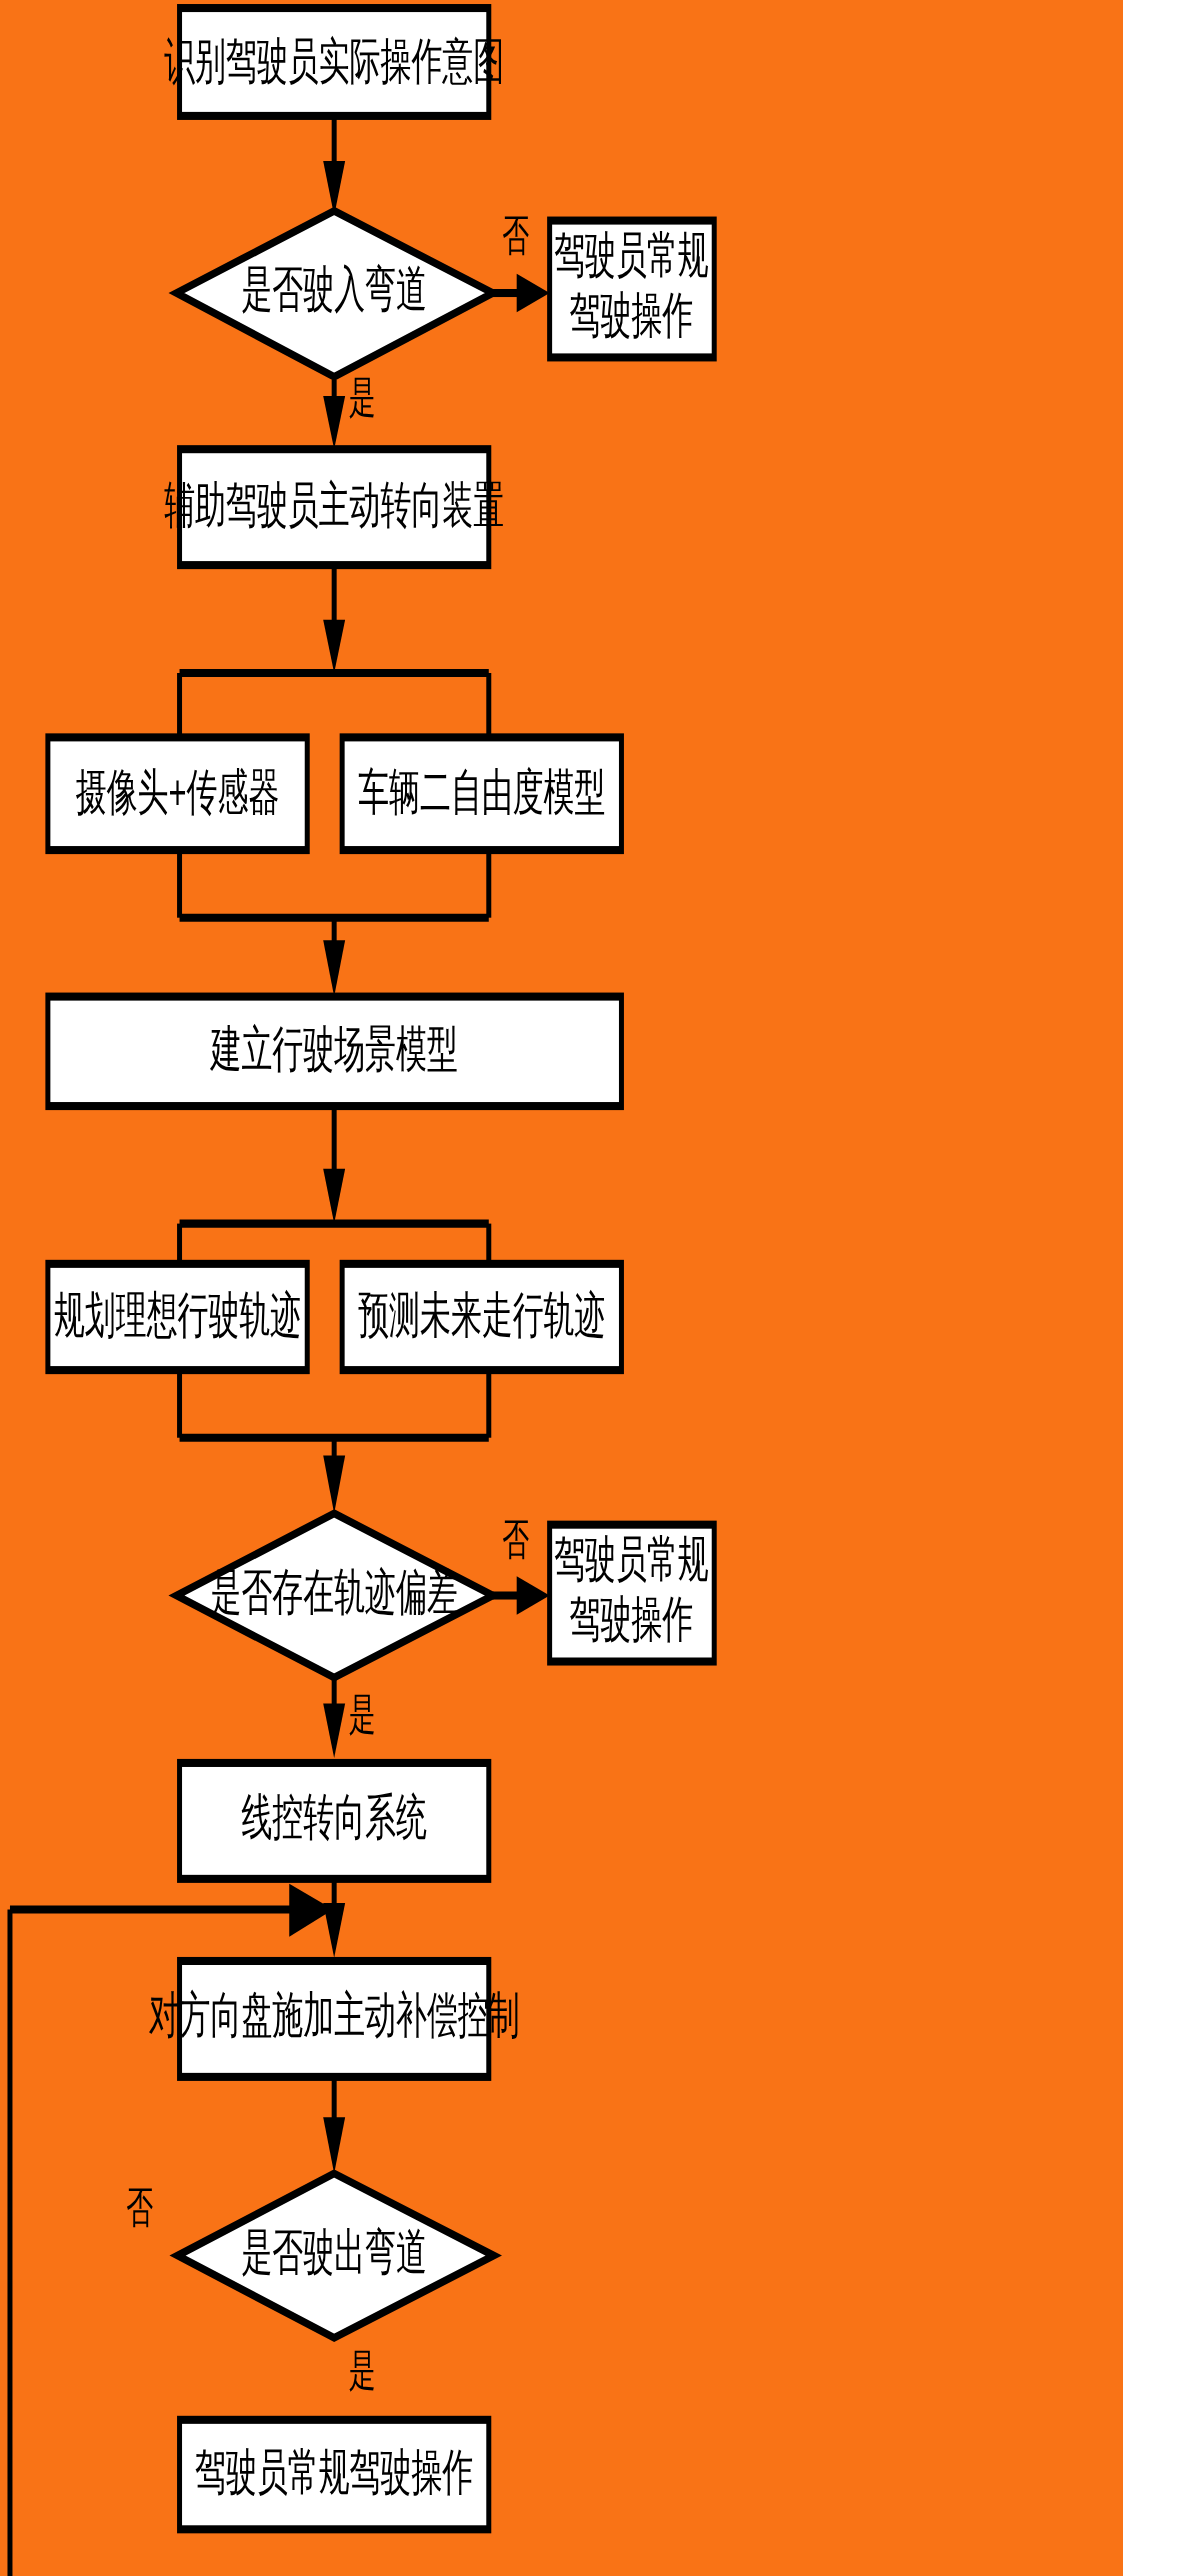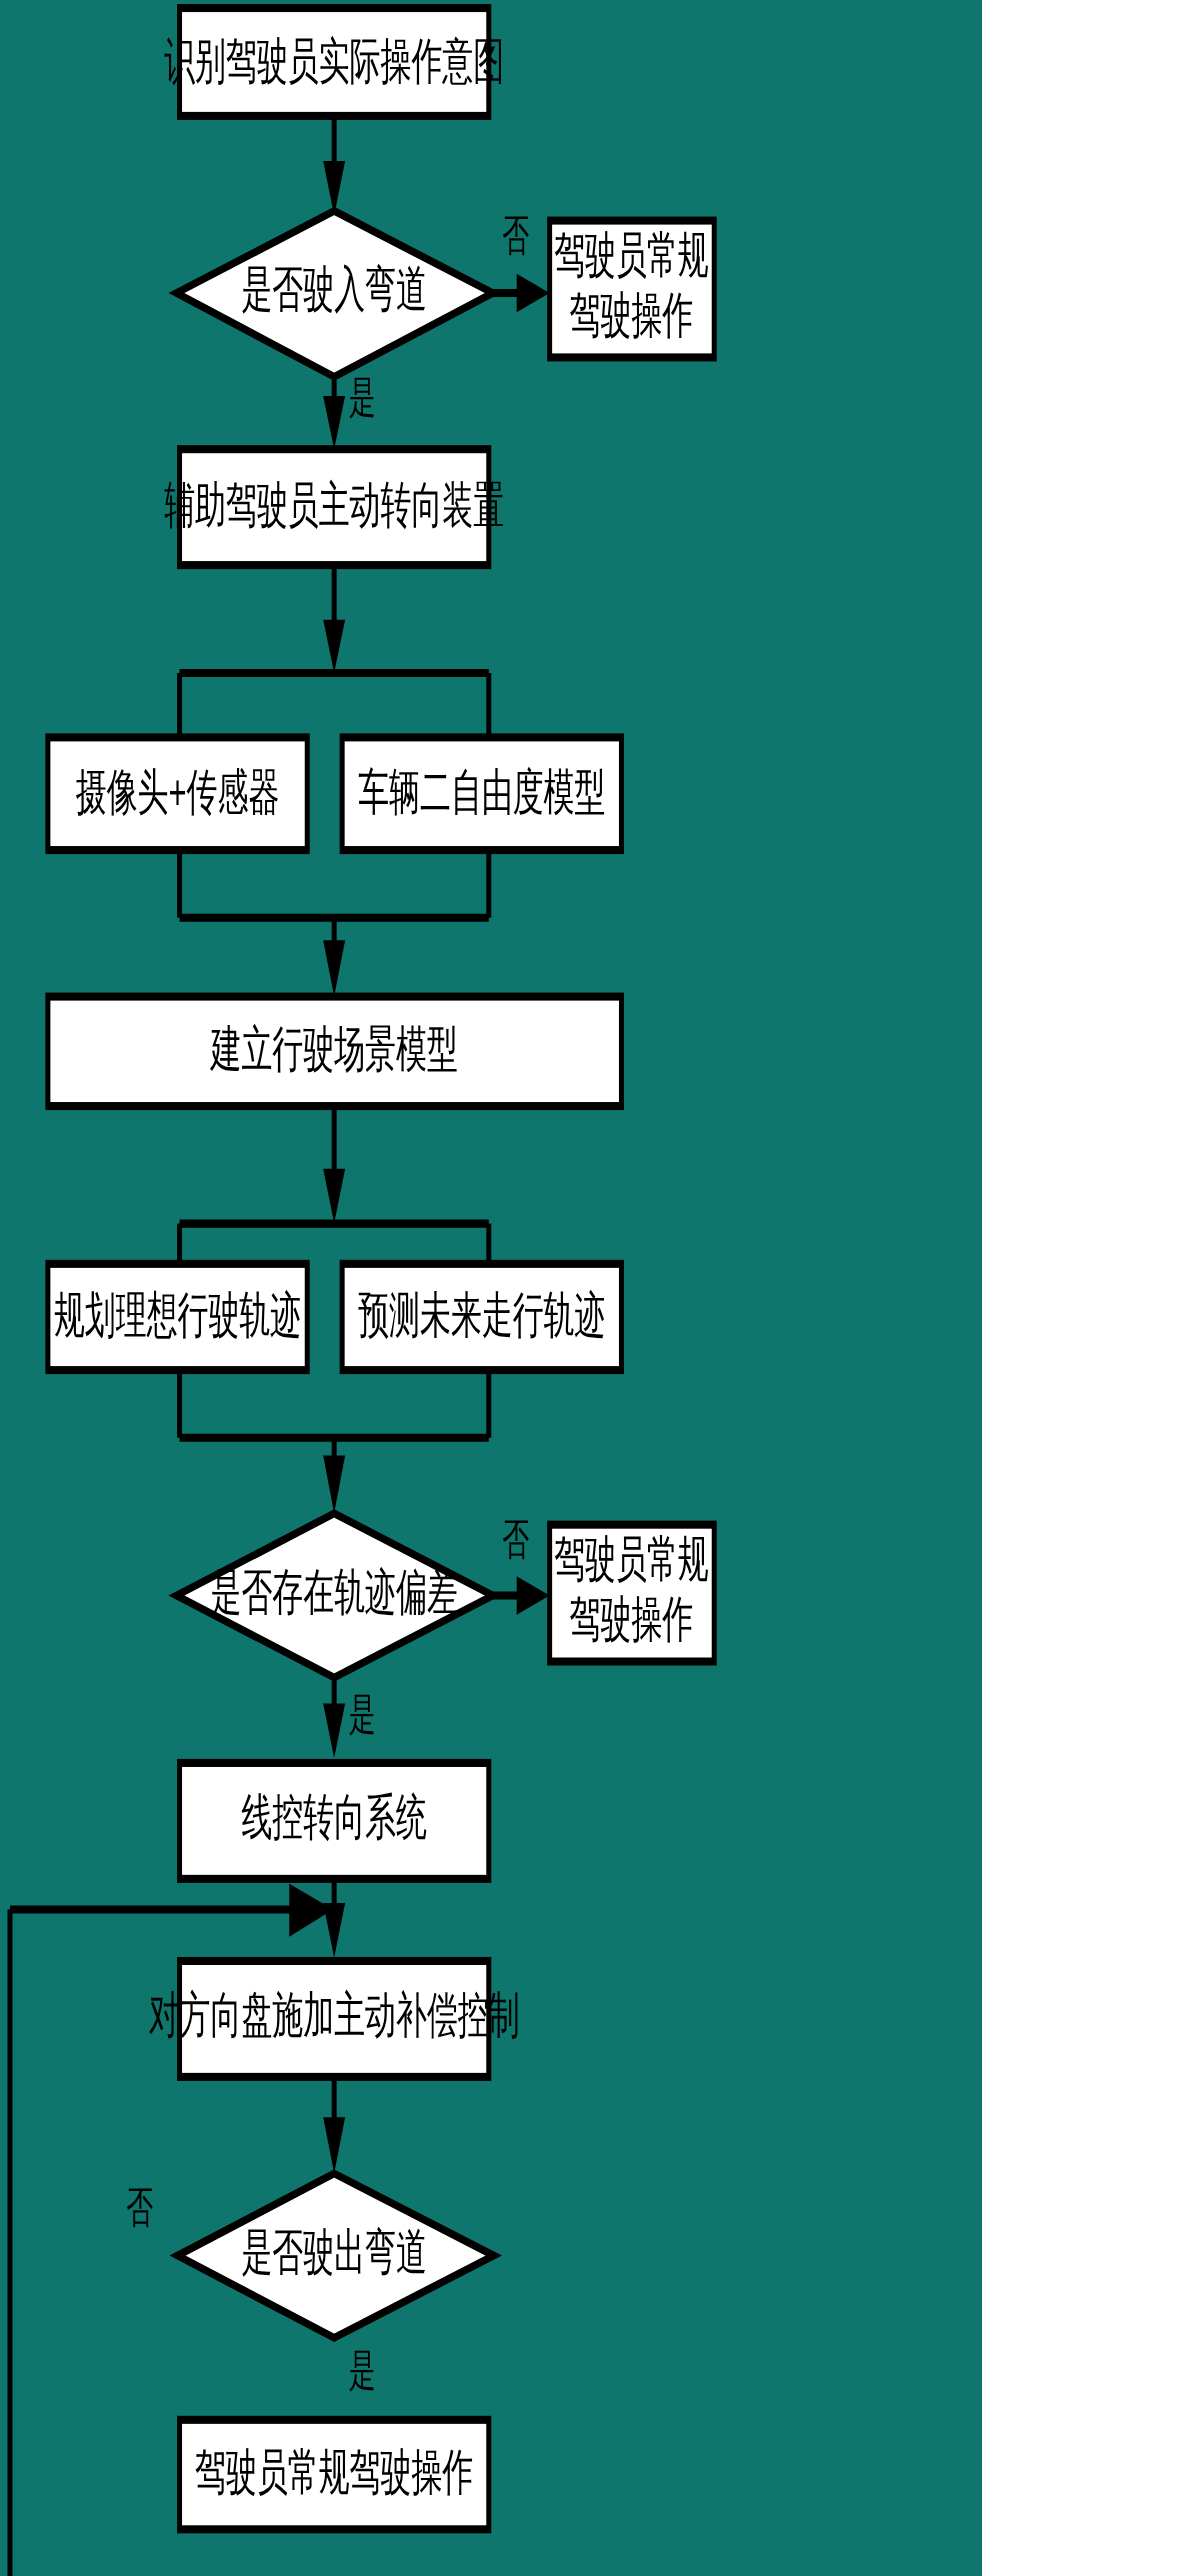--- a/index.html
+++ b/index.html
@@ -5,23 +5,23 @@
   html, body {
     margin: 0;
     padding: 0;
     background: #ffffff;
   }
   body {
     font-family: "Liberation Sans", "DejaVu Sans", sans-serif;
   }
   #canvas {
     position: relative;
-    width: 982px;
+    width: 1123px;
     height: 2576px;
-    background: #0f766e;
+    background: #f97316;
     overflow: hidden;
     text-decoration: underline;
   }
   #flow-svg {
     position: absolute;
     top: 0;
     left: 0;
     width: 1202px;
     height: 2576px;
   }

